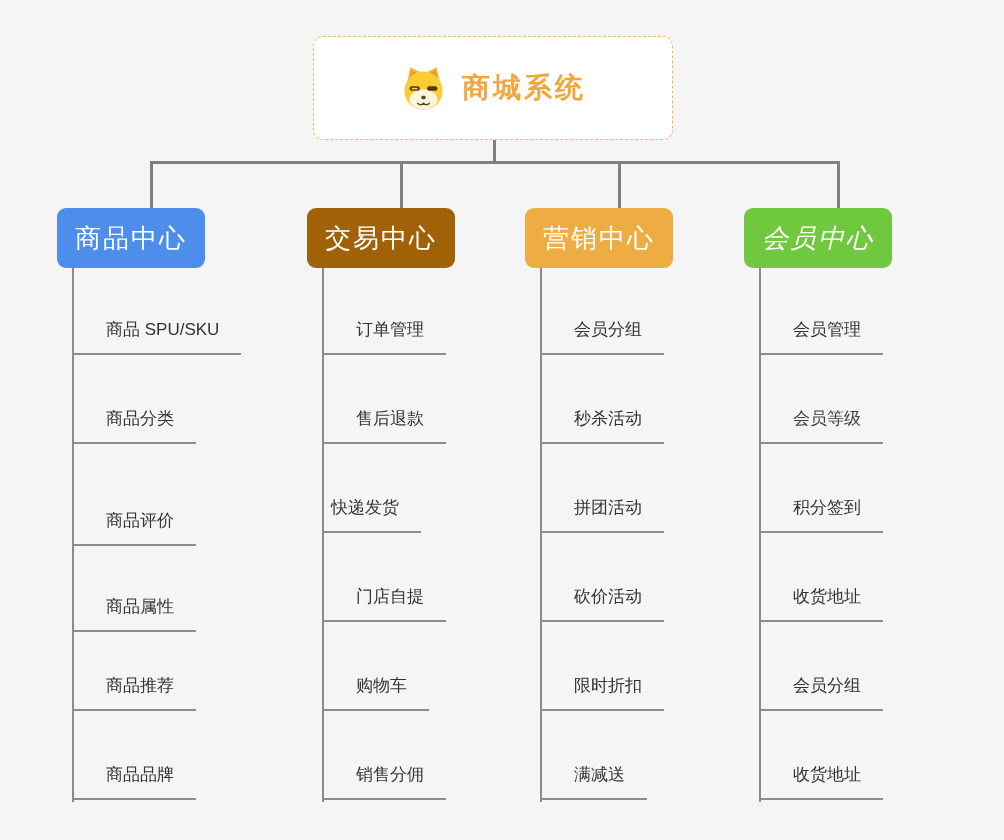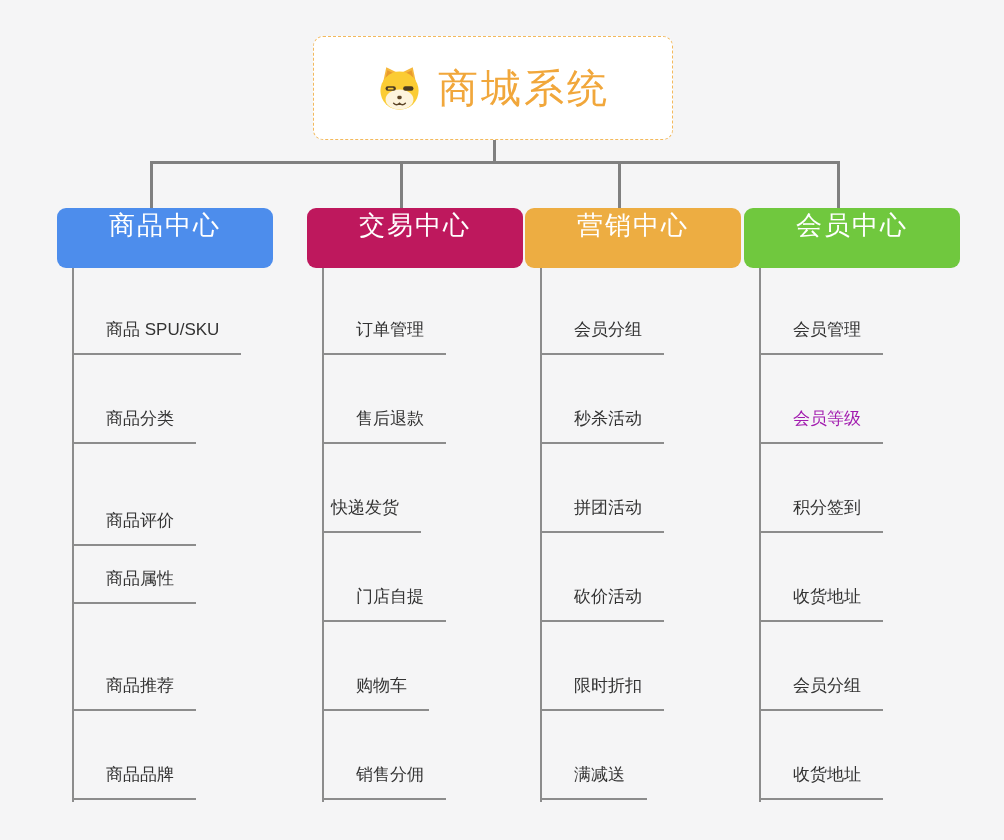--- a/index.html
+++ b/index.html
@@ -23,44 +23,45 @@
     background: #ffffff;
     border: 1px dashed #f3b95c;
     border-radius: 10px;
     box-sizing: border-box;
     display: flex;
     align-items: center;
     justify-content: center;
     gap: 15px;
   }
   .root-title {
-    font-size: 40px;
+    font-size: 28px;
     letter-spacing: 3px;
-    font-weight: 400;
+    font-weight: 700;
     white-space: nowrap;
   }
   .dog-icon { width: 47px; height: 47px; display: block; }
 
   
   .conn { position: absolute; background: #808080; }
   .conn.v { width: 3px; }
   .conn.h { height: 3px; }
 
   
   .branch {
     position: absolute;
     top: 208px;
     width: 188px;
   }
   .branch-box {
     position: absolute;
     left: 0; top: 0;
-    width: 216px; height: 60px;
+    width: 148px; height: 60px;
     border-radius: 9px;
     display: flex;
+    align-items: center;
     justify-content: center;
     color: #ffffff;
     font-size: 26px;
     letter-spacing: 2px;
     white-space: nowrap;
   }
   .spine {
     position: absolute;
     left: 15px; top: 60px;
     width: 2px; height: 534px;
@@ -115,26 +116,26 @@
     </div>
   <div id="branches">
       <div class="branch" style="left: 57px;">
         <div class="branch-box" style="background: rgb(77, 141, 236);">
           <span>商品中心</span>
         </div>
         <div class="spine" style="background: rgb(140, 140, 140);"></div>
         <div class="child-topic" style="top: 103px; border-bottom-color: rgb(140, 140, 140); color: rgb(51, 51, 51);">商品 SPU/SKU</div>
         <div class="child-topic" style="top: 192px; border-bottom-color: rgb(140, 140, 140); color: rgb(51, 51, 51);">商品分类</div>
         <div class="child-topic" style="top: 281px; border-bottom-color: rgb(140, 140, 140); color: rgb(51, 51, 51); margin-top: 13px;">商品评价</div>
-        <div class="child-topic" style="top: 352px; border-bottom-color: rgb(140, 140, 140); color: rgb(51, 51, 51);">商品属性</div>
+        <div class="child-topic" style="top: 380px; border-bottom-color: rgb(140, 140, 140); color: rgb(51, 51, 51);">商品属性</div>
         <div class="child-topic" style="top: 459px; border-bottom-color: rgb(140, 140, 140); color: rgb(51, 51, 51);">商品推荐</div>
         <div class="child-topic" style="top: 548px; border-bottom-color: rgb(140, 140, 140); color: rgb(51, 51, 51);">商品品牌</div>
       </div>
       <div class="branch" style="left: 307px;">
-        <div class="branch-box" style="background: #be185d;">
+        <div class="branch-box" style="background: #a16207;">
           <span>交易中心</span>
         </div>
         <div class="spine" style="background: rgb(140, 140, 140);"></div>
         <div class="child-topic" style="top: 103px; border-bottom-color: rgb(140, 140, 140); color: rgb(51, 51, 51);">订单管理</div>
         <div class="child-topic" style="top: 192px; border-bottom-color: rgb(140, 140, 140); color: rgb(51, 51, 51); text-align: center;">售后退款</div>
         <div class="child-topic" style="top: 281px; border-bottom-color: rgb(140, 140, 140); color: rgb(51, 51, 51); padding-left: 9px;">快递发货</div>
         <div class="child-topic" style="top: 370px; border-bottom-color: rgb(140, 140, 140); color: rgb(51, 51, 51);">门店自提</div>
         <div class="child-topic" style="top: 459px; border-bottom-color: rgb(140, 140, 140); color: rgb(51, 51, 51);">购物车</div>
         <div class="child-topic" style="top: 548px; border-bottom-color: rgb(140, 140, 140); color: rgb(51, 51, 51);">销售分佣</div>
       </div>
@@ -144,25 +145,25 @@
         </div>
         <div class="spine" style="background: rgb(140, 140, 140);"></div>
         <div class="child-topic" style="top: 103px; border-bottom-color: rgb(140, 140, 140); color: rgb(51, 51, 51);">会员分组</div>
         <div class="child-topic" style="top: 192px; border-bottom-color: rgb(140, 140, 140); color: rgb(51, 51, 51);">秒杀活动</div>
         <div class="child-topic" style="top: 281px; border-bottom-color: rgb(140, 140, 140); color: rgb(51, 51, 51);">拼团活动</div>
         <div class="child-topic" style="top: 370px; border-bottom-color: rgb(140, 140, 140); color: rgb(51, 51, 51);">砍价活动</div>
         <div class="child-topic" style="top: 459px; border-bottom-color: rgb(140, 140, 140); color: rgb(51, 51, 51);">限时折扣</div>
         <div class="child-topic" style="top: 548px; border-bottom-color: rgb(140, 140, 140); color: rgb(51, 51, 51);">满减送</div>
       </div>
       <div class="branch" style="left: 744px;">
-        <div class="branch-box" style="background: rgb(112, 200, 62);">
+        <div class="branch-box" style="background: rgb(112, 200, 62); font-style: italic;">
           <span>会员中心</span>
         </div>
         <div class="spine" style="background: rgb(140, 140, 140);"></div>
         <div class="child-topic" style="top: 103px; border-bottom-color: rgb(140, 140, 140); color: rgb(51, 51, 51);">会员管理</div>
-        <div class="child-topic" style="top: 192px; border-bottom-color: rgb(140, 140, 140); color: #a21caf;">会员等级</div>
+        <div class="child-topic" style="top: 192px; border-bottom-color: rgb(140, 140, 140); color: #404040;">会员等级</div>
         <div class="child-topic" style="top: 281px; border-bottom-color: rgb(140, 140, 140); color: rgb(51, 51, 51);">积分签到</div>
         <div class="child-topic" style="top: 370px; border-bottom-color: rgb(140, 140, 140); color: rgb(51, 51, 51);">收货地址</div>
         <div class="child-topic" style="top: 459px; border-bottom-color: rgb(140, 140, 140); color: rgb(51, 51, 51);">会员分组</div>
         <div class="child-topic" style="top: 548px; border-bottom-color: rgb(140, 140, 140); color: rgb(51, 51, 51);">收货地址</div>
       </div>
     </div>
 </div>
 
 </body></html>

